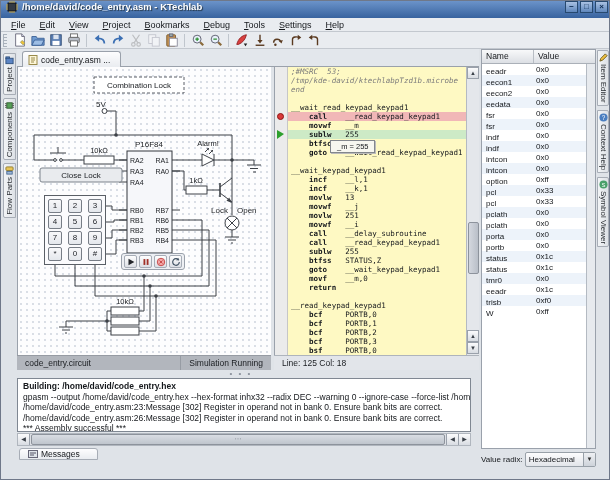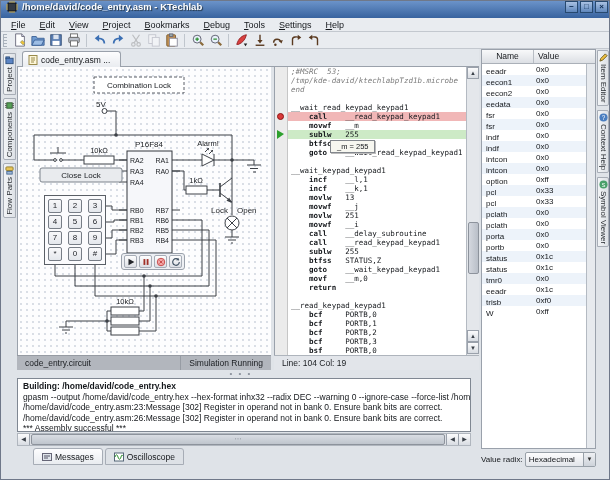--- a/index.html
+++ b/index.html
@@ -55,41 +55,41 @@
     display:flex;align-items:center;justify-content:center;}
   .sim-btn svg{width:10px;height:10px;display:block;}
   
   .cstat{position:absolute;left:16px;top:354px;width:254px;height:15px;background:#b2b6bd;border-top:1px solid #969ba3;
     display:flex;font-size:8.5px;color:#1a1d21;align-items:center;}
   .astat{position:absolute;left:273px;top:354px;width:205px;height:15px;background:#e2e5ea;border-top:1px solid #aeb4bc;
     display:flex;font-size:8.5px;color:#1a1d21;}
   .st-file{flex:1;padding:2px 8px;border-right:1px solid #979ca4;white-space:nowrap;overflow:hidden;}
   .st-state{padding:2px 8px;white-space:nowrap;}
   
-  .code-pane{position:absolute;left:273px;top:66px;width:205px;height:288px;background:#ffffff;border-left:1px solid #9aa1ab;overflow:hidden;}
+  .code-pane{position:absolute;left:273px;top:66px;width:205px;height:288px;background:#fef9c3;border-left:1px solid #9aa1ab;overflow:hidden;}
   .cl{display:flex;height:9px;width:192px;}
   .gut{width:13px;flex:none;background:#ebebeb;border-right:1px solid #c6c6c6;position:relative;}
   .bp{position:absolute;left:2px;top:1px;width:7px;height:7px;border-radius:50%;background:#da3a3a;border:1px solid #8d1414;}
   .cur{position:absolute;left:2px;top:0;width:0;height:0;border-left:7px solid #2da02d;border-top:4px solid transparent;border-bottom:5px solid transparent;}
   .ct{flex:1;font-family:"DejaVu Sans Mono",monospace;font-size:7.5px;line-height:9px;white-space:pre;padding-left:3px;overflow:hidden;}
   .ct b{font-weight:bold;}
   .ct.cmt{color:#7b7b7b;font-style:italic;}
   .ct.hl-breakpoint{background:#f1b7b7;}
   .ct.hl-current{background:#cdeac6;}
   .tip{position:absolute;left:55px;top:73px;background:#f7f7f0;border:1px solid #83878d;box-shadow:1px 1px 0 #bbb;
     font-size:7.5px;line-height:11px;padding:0 6px;font-family:"Liberation Sans",sans-serif;z-index:4;}
   .vsb{position:absolute;right:0;top:0;width:13px;height:288px;background:#e4e7eb;border-left:1px solid #b4bac2;}
   .sbb{position:absolute;left:0;width:12px;height:12px;background:linear-gradient(#fbfbfc,#d8dce2);border:1px solid #9aa1ab;
     font-size:6px;line-height:10px;text-align:center;color:#3a4048;}
   .sbthumb{position:absolute;left:1px;top:155px;width:11px;height:52px;background:linear-gradient(90deg,#d4d8df,#b9bfc8);
     border:1px solid #8d939c;border-radius:2px;}
   
   .dock{position:absolute;left:480px;top:48px;width:115px;height:400px;background:#fff;border:1px solid #9aa1ab;}
   .reg-head{display:flex;height:14px;background:linear-gradient(#f8f9fa,#dcdfe4);border-bottom:1px solid #aab0b8;font-size:8.5px;}
-  .rh-name{width:52px;padding:1px 4px;border-right:1px solid #b8bdc4;text-align:center;}
+  .rh-name{width:52px;padding:1px 4px;border-right:1px solid #b8bdc4;}
   .rh-val{flex:1;padding:1px 4px;}
   #regbody{position:absolute;left:0;top:14px;bottom:0;width:105px;overflow:hidden;}
   .reg-row{display:flex;height:11px;font-size:8px;}
   .reg-row.alt{background:#edf3fa;}
   .rn{width:52px;padding:3px 4px;white-space:nowrap;}
   .rv{flex:1;padding:1px 2px;white-space:nowrap;}
   .reg-scroll{position:absolute;right:0;top:14px;bottom:0;width:9px;background:#e7eaee;border-left:1px solid #b4bac2;}
   .radix{position:absolute;left:480px;top:450px;width:115px;height:17px;display:flex;align-items:center;font-size:8px;}
   .radix-label{white-space:nowrap;padding-right:2px;}
   .combo{flex:1;height:15px;border:1px solid #98a0a8;background:linear-gradient(#fcfcfd,#e2e5ea);display:flex;border-radius:2px;}
@@ -105,21 +105,21 @@
   .msgbox{position:absolute;left:16px;top:377px;width:454px;height:54px;background:#fff;border:1px solid #7f8792;
     padding:2px 5px;font-size:8.5px;line-height:10.5px;overflow:hidden;}
   .msg-title{font-weight:bold;white-space:nowrap;}
   .msg-line{white-space:nowrap;}
   .hsb{position:absolute;left:16px;top:432px;width:454px;height:13px;background:#dde0e5;border:1px solid #b0b6be;display:flex;}
   .hsb-btn{width:12px;height:11px;background:linear-gradient(#fbfbfc,#d8dce2);border-right:1px solid #9aa1ab;
     font-size:6px;line-height:10px;text-align:center;color:#3a4048;flex:none;}
   .hsb-btn.rb{border-left:1px solid #9aa1ab;border-right:none;}
   .hthumb{flex:1;margin:0 1px;background:linear-gradient(#d9dde3,#bfc5cd);border:1px solid #8d939c;border-radius:2px;
     text-align:center;font-size:7px;line-height:8px;color:#6a7077;}
-  .btabs{position:absolute;left:32px;top:447px;height:18px;display:flex;gap:2px;}
+  .btabs{position:absolute;left:18px;top:447px;height:18px;display:flex;gap:20px;flex-direction:column;}
   .btab{height:17px;display:flex;align-items:center;gap:3px;padding:0 8px;font-size:8.5px;
     border:1px solid #a7adb6;border-radius:3px 3px 0 0;background:#dde1e6;}
   .btab.active{background:linear-gradient(#fdfdfe,#e9ecf0);}
   .bt-ic svg{width:10px;height:10px;display:block;}
   .splitterV{position:absolute;left:270px;top:66px;width:3px;height:288px;background:#dfe3e8;}
 </style>
 </head>
 <body>
 
 <div class="win">
@@ -630,21 +630,21 @@
     <div class="tip">_m = 255</div>
     <div class="vsb">
       <span class="sbb" style="top:0">▲</span>
       <span class="sbthumb"></span>
       <span class="sbb" style="top:263px">▲</span>
       <span class="sbb" style="top:275px">▼</span>
     </div>
   </div>
 
   <div class="astat">
-    <span class="st-state">Line: 104 Col: 19</span>
+    <span class="st-state">Line: 125 Col: 18</span>
   </div>
 
   <div class="dock">
     <div class="reg-head">
       <span class="rh-name">Name</span>
       <span class="rh-val">Value</span>
     </div>
     <div id="regbody">
         <div class="reg-row">
           <span class="rn">eeadr</span>

